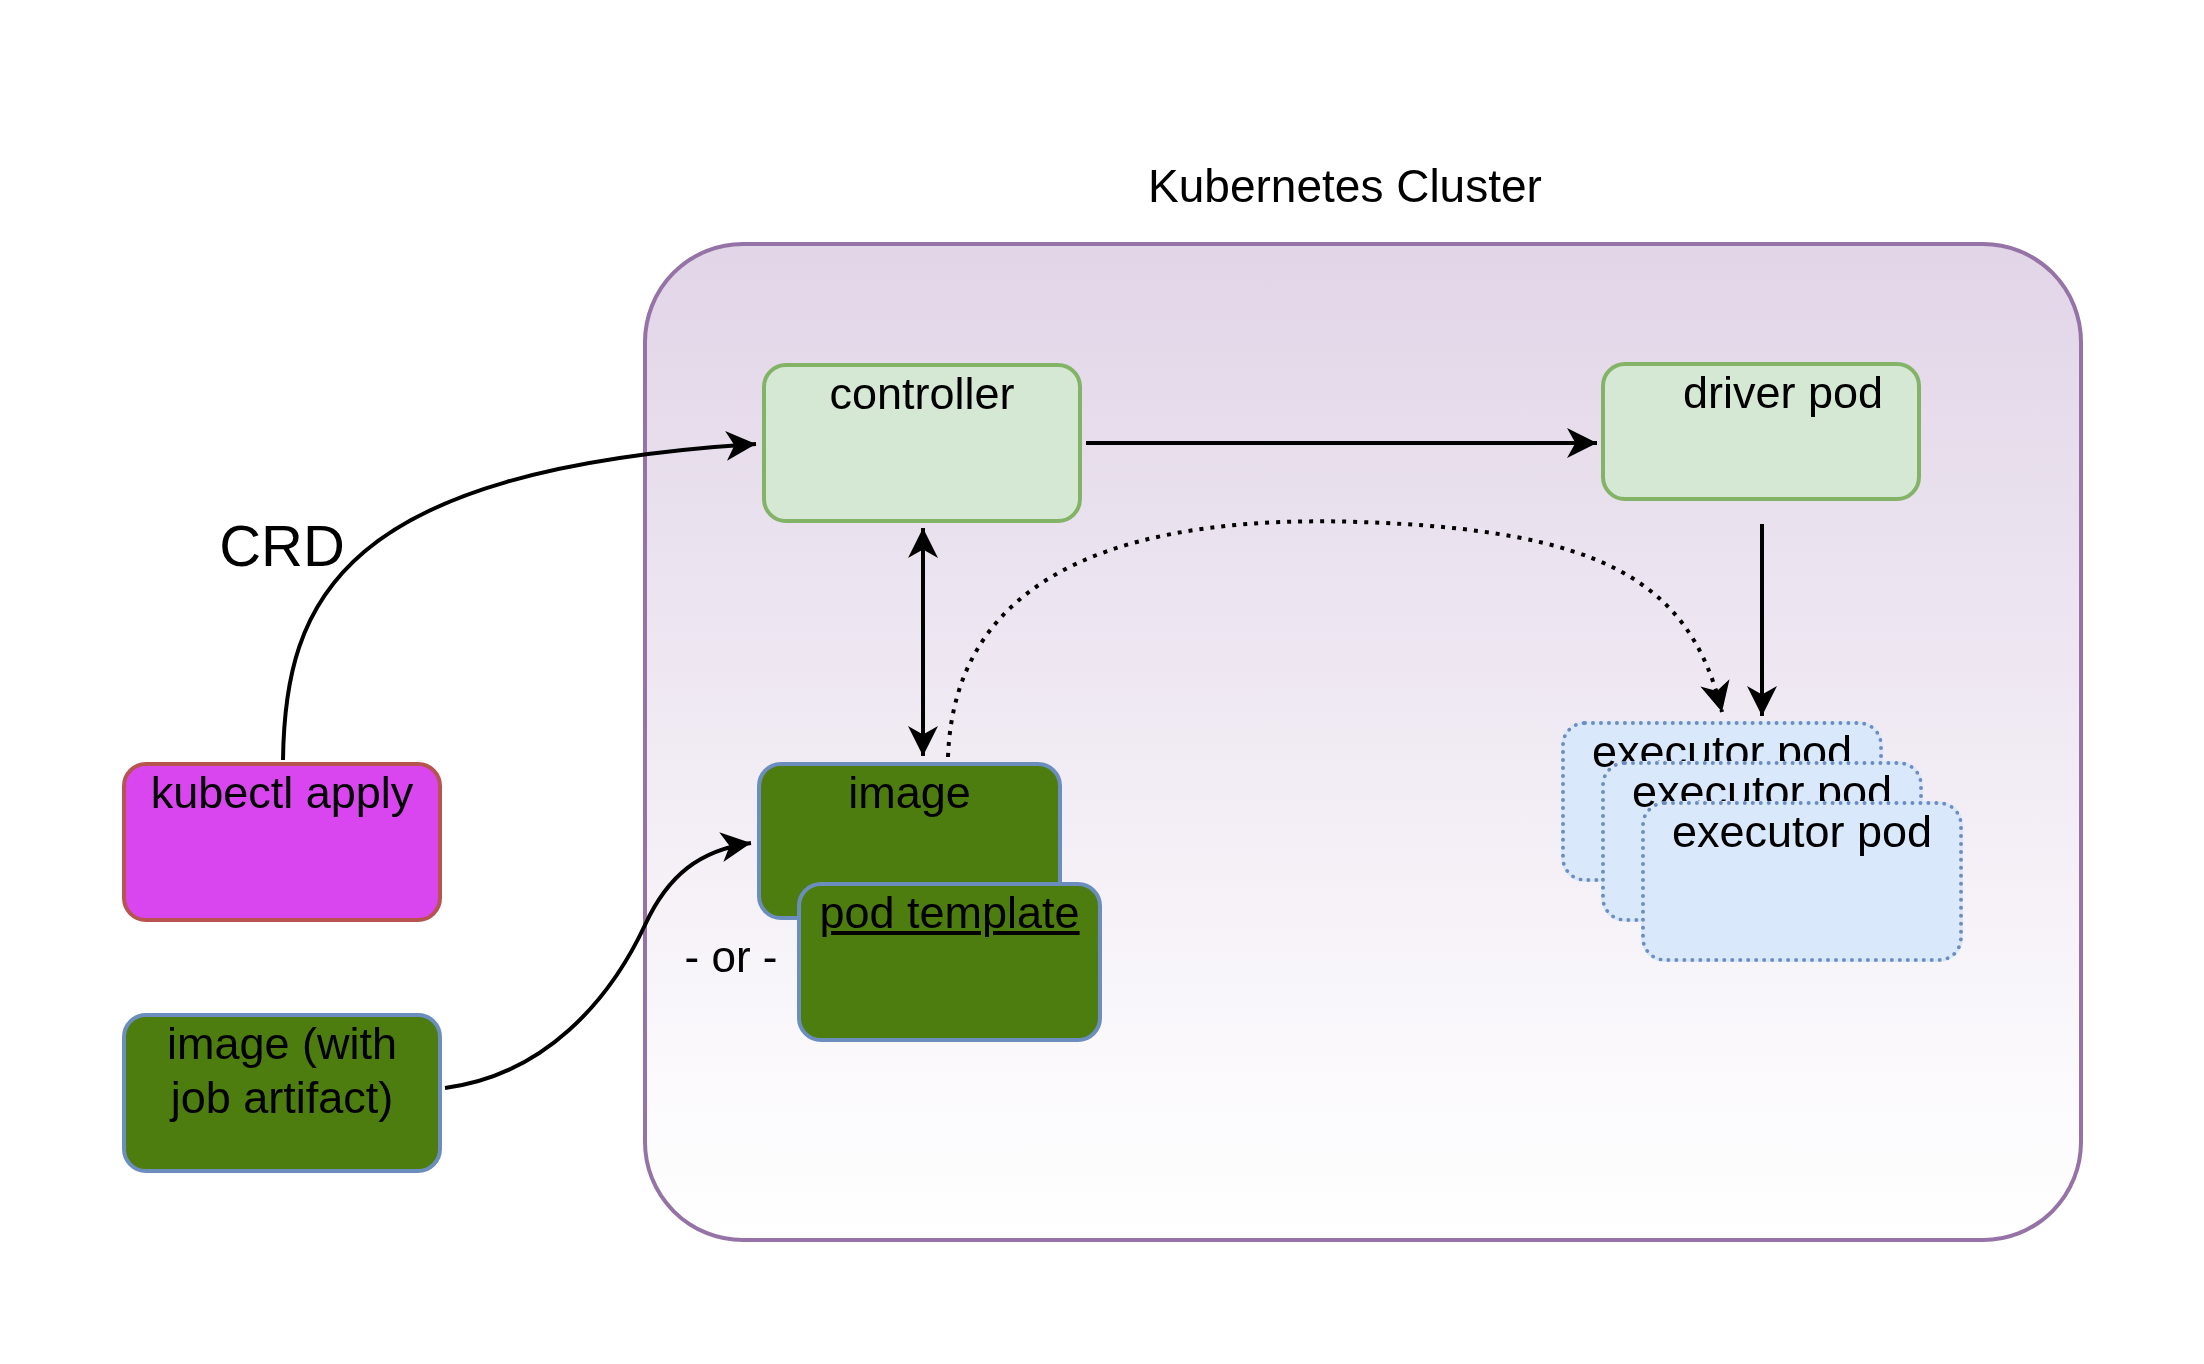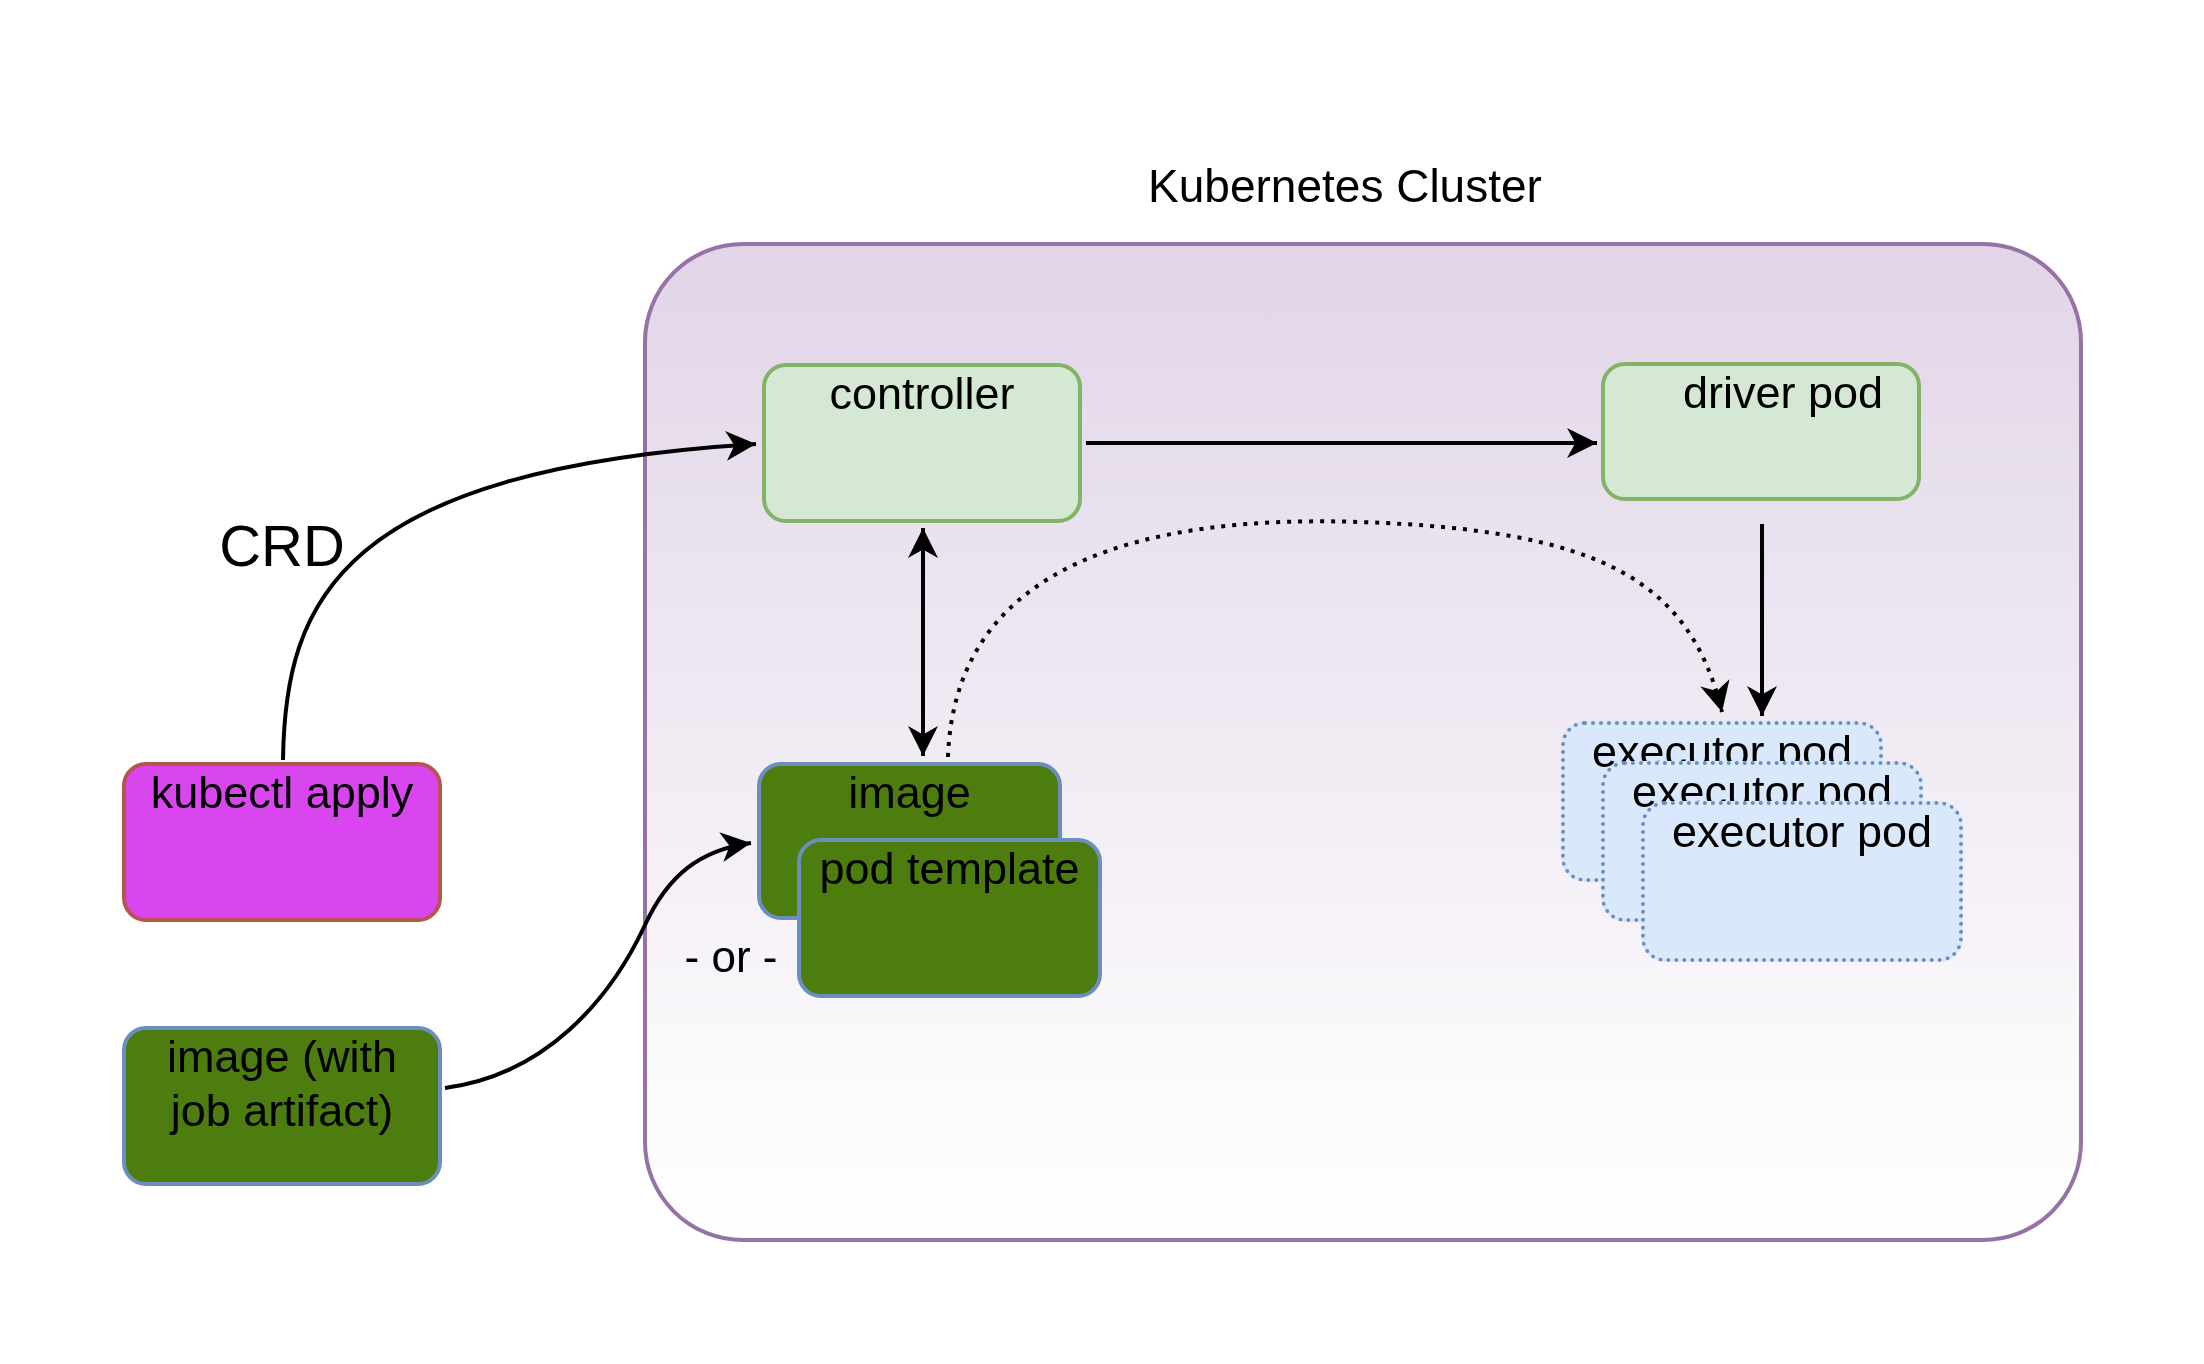--- a/index.html
+++ b/index.html
@@ -26,23 +26,23 @@
     display:flex;align-items:flex-start;justify-content:center;text-align:center;
     font-size:45px;line-height:1.2;z-index:3;
   }
   .green{background:#d5e8d4;border:4px solid #82b366;}
   .blue{background:#4d7c0f;border:4px solid #6c8ebf;}
   .red{background:#d946ef;border:4px solid #b85450;}
   .blue-dotted{background:#dae8fc;border:4px dotted #6c8ebf;}
   .n-controller{left:762px;top:363px;width:320px;height:160px;}
   .n-driver{left:1601px;top:362px;width:320px;height:139px;padding-left:44px;}
   .n-kubectl{left:122px;top:762px;width:320px;height:160px;}
-  .n-artifact{left:122px;top:1013px;width:320px;height:160px;margin-top:13px;}
+  .n-artifact{left:122px;top:1013px;width:320px;height:160px;}
   .n-image{left:757px;top:762px;width:305px;height:158px;z-index:3;}
-  .n-podtemplate{left:797px;top:838px;width:305px;height:160px;z-index:4;}
+  .n-podtemplate{left:797px;top:882px;width:305px;height:160px;z-index:4;text-decoration:underline;}
   .n-exec-back{left:1561px;top:721px;width:322px;height:161px;z-index:3;}
   .n-exec-mid{left:1601px;top:761px;width:322px;height:161px;z-index:4;}
   .n-exec-front{left:1641px;top:801px;width:322px;height:161px;z-index:5;}
   .edge-label{
     position:absolute;z-index:5;text-align:center;
   }
   .l-crd{left:132px;top:512px;width:300px;font-size:58px;}
   .l-or{left:631px;top:932px;width:200px;font-size:44px;}
 </style>
 </head>

